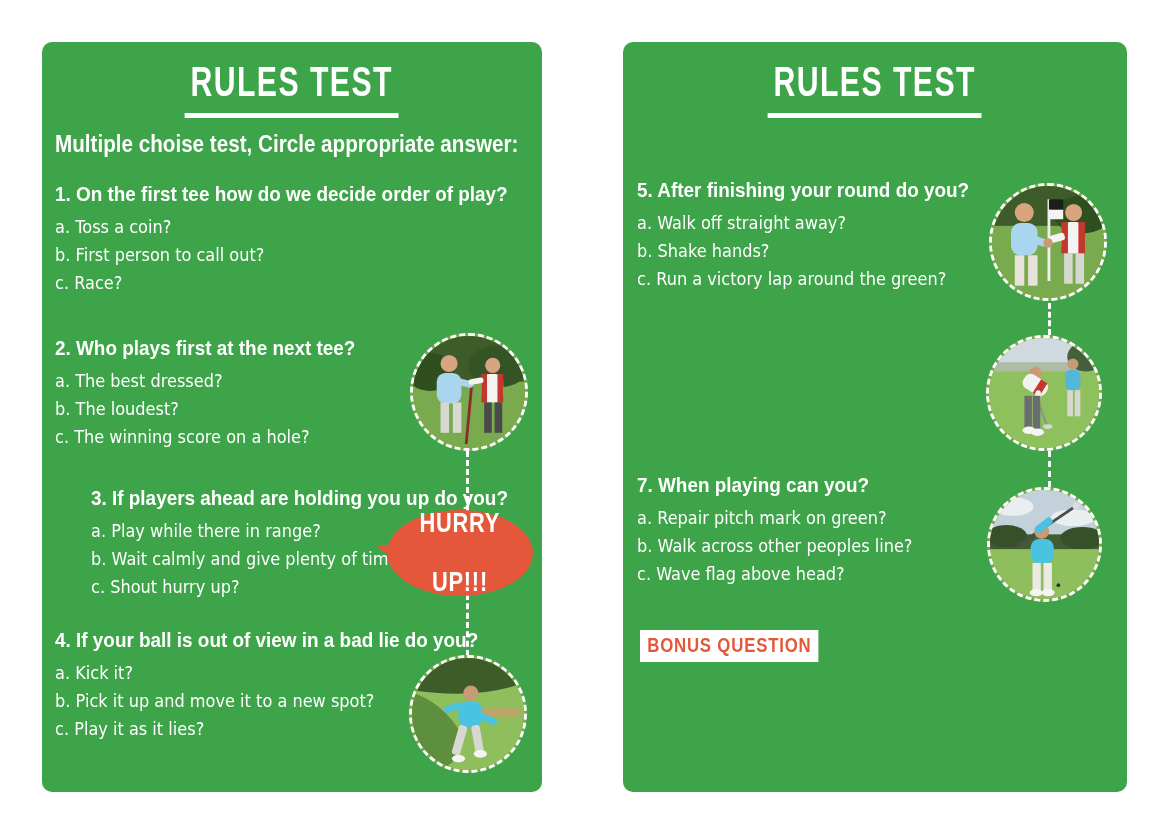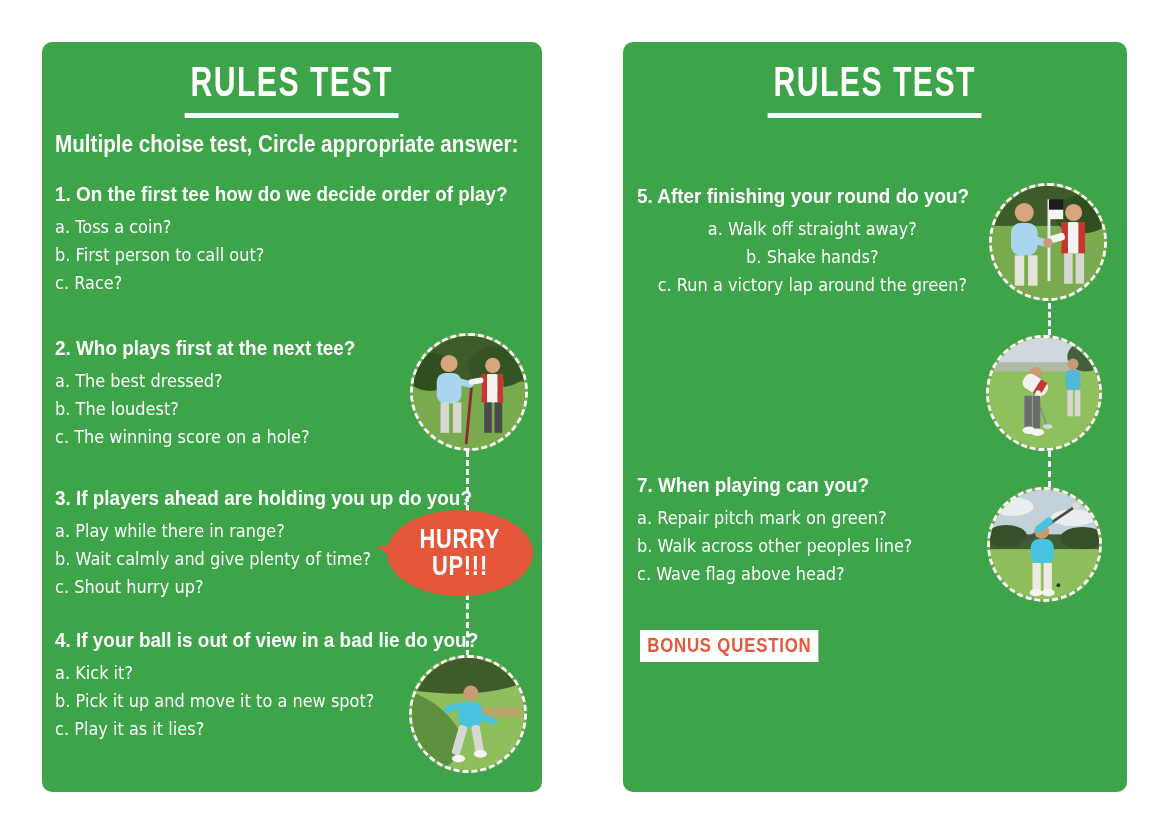--- a/index.html
+++ b/index.html
@@ -38,21 +38,21 @@
   .photo {
     position:absolute; width:118px; height:118px; border-radius:50%;
     border:3px dashed #fff; overflow:hidden; background:#79ab4e;
   }
   .photo svg { display:block; width:100%; height:100%; }
   .vdash { position:absolute; width:0; border-left:3px dashed #ffffff; }
 
   .bubble {
     position:absolute; left:345px; top:468px; width:146px; height:86px;
     background:#E4573A; border-radius:50%; display:flex; flex-direction:column;
-    align-items:center; justify-content:center; z-index:3;
+    align-items:center; justify-content:space-between; z-index:3;
   }
   .bubble-tail {
     position:absolute; left:334px; top:496px; width:0; height:0; z-index:3;
     border-top:12px solid transparent; border-bottom:18px solid transparent;
     border-right:36px solid #E4573A; transform:rotate(12deg);
   }
   .bubble-line {
     font-weight:bold; font-size:28px; line-height:0.95; letter-spacing:1px;
     transform:scaleX(0.78); white-space:nowrap;
   }
@@ -80,21 +80,21 @@
       <div class="q-option"><span>c.</span> <span>Race?</span></div>
     </div>
 
     <div class="question" style="top:294px;">
       <div class="q-title"><span>2.</span> <span>Who plays first at the next tee?</span></div>
       <div class="q-option"><span>a.</span> <span>The best dressed?</span></div>
       <div class="q-option"><span>b.</span> <span>The loudest?</span></div>
       <div class="q-option"><span>c.</span> <span>The winning score on a hole?</span></div>
     </div>
 
-    <div class="question" style="top:444px;">
+    <div class="question" style="top:444px;margin-left:36px;">
       <div class="q-title"><span>3.</span> <span>If players ahead are holding you up do you?</span></div>
       <div class="q-option"><span>a.</span> <span>Play while there in range?</span></div>
       <div class="q-option"><span>b.</span> <span>Wait calmly and give plenty of time?</span></div>
       <div class="q-option"><span>c.</span> <span>Shout hurry up?</span></div>
     </div>
 
     <div class="question" style="top:586px;">
       <div class="q-title"><span>4.</span> <span>If your ball is out of view in a bad lie do you?</span></div>
       <div class="q-option"><span>a.</span> <span>Kick it?</span></div>
       <div class="q-option"><span>b.</span> <span>Pick it up and move it to a new spot?</span></div>
@@ -148,21 +148,21 @@
         <ellipse cx="72" cy="101" rx="7" ry="4" fill="#f4f4f2"></ellipse>
       </svg>
     </div>
   </section>
 
   <section class="panel right">
     <div class="card-title">
       <span class="inner">RULES TEST</span>
     </div>
 
-    <div class="question" style="top:142px; left:14px;text-align:center;">
+    <div class="question" style="top:136px; left:14px;">
       <div class="q-title"><span>5.</span> <span>After finishing your round do you?</span></div>
       <div class="q-option"><span>a.</span> <span>Walk off straight away?</span></div>
       <div class="q-option"><span>b.</span> <span>Shake hands?</span></div>
       <div class="q-option"><span>c.</span> <span>Run a victory lap around the green?</span></div>
     </div>
 
 
     <div class="question" style="top:431px; left:14px;">
       <div class="q-title"><span>7.</span> <span>When playing can you?</span></div>
       <div class="q-option"><span>a.</span> <span>Repair pitch mark on green?</span></div>

